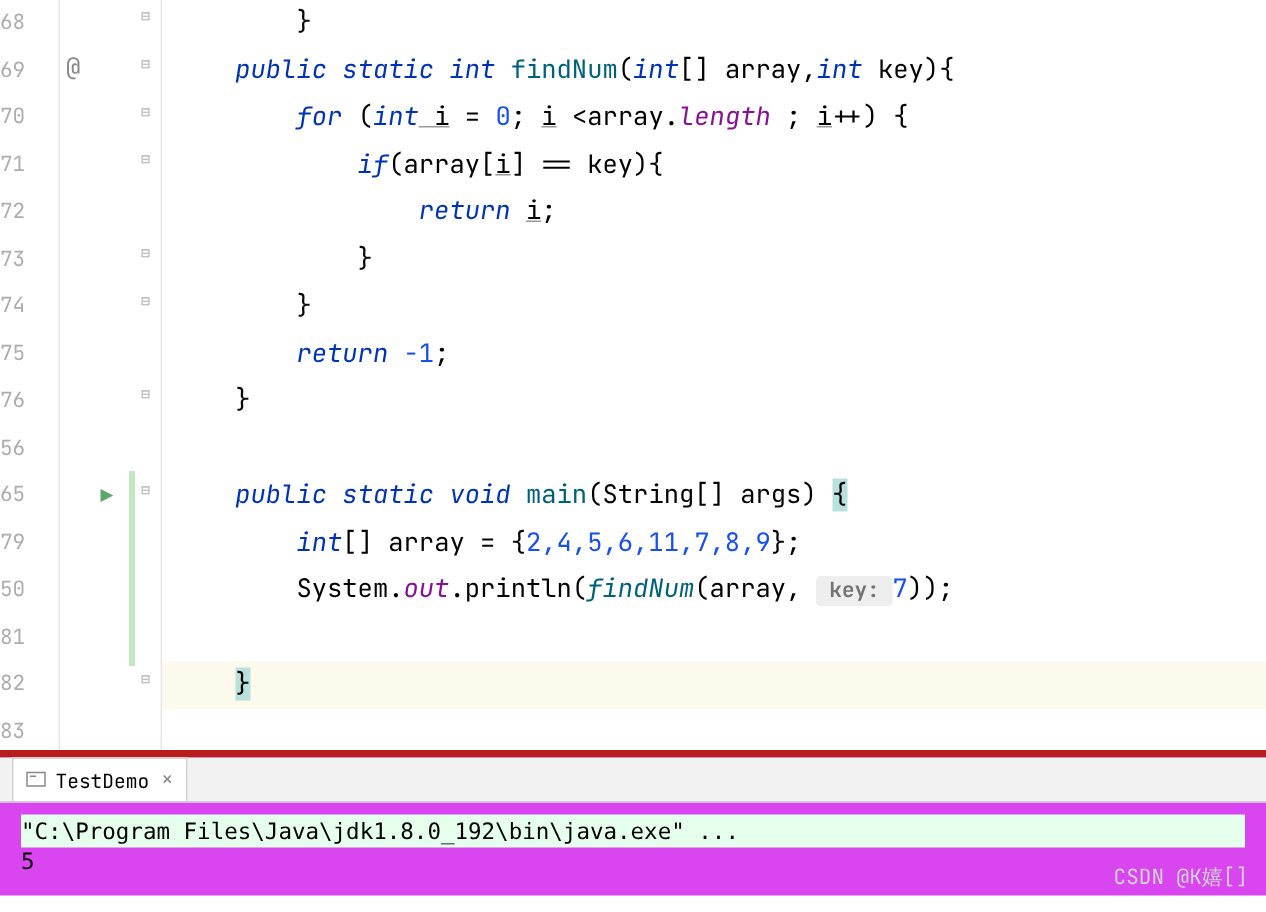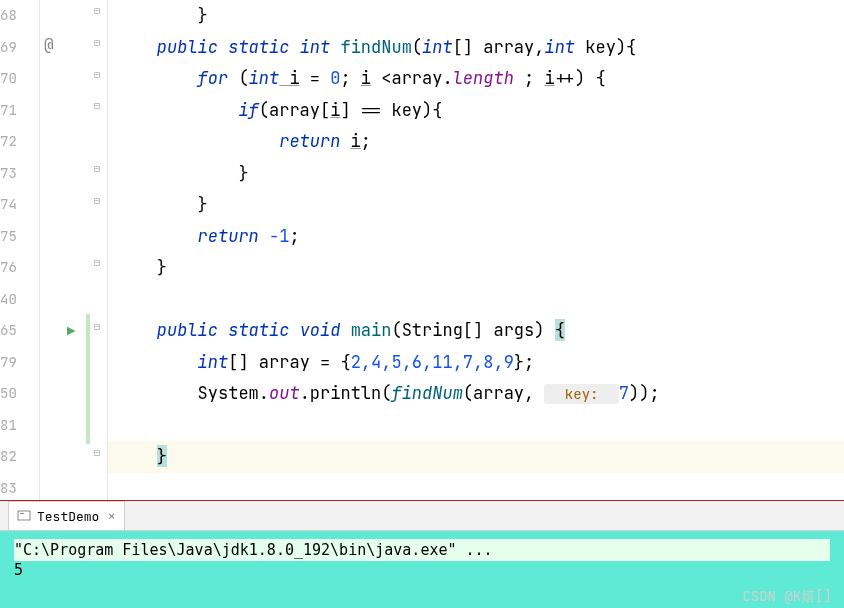--- a/index.html
+++ b/index.html
@@ -86,36 +86,37 @@
       background: #fcfaec;
     }
     .kw { color: #0033b3; font-style: italic; }
     .num { color: #1750eb; }
     .field { color: #871094; font-style: italic; }
     .method { color: #00627a; font-style: italic; }
     .method-call { color: #00627a; }
     .default { color: #080808; }
     .param-hint { 
       background: #eeeeee; 
-      color: #a16207; 
-      padding: 1px 12px; 
+      color: #737373; 
+      padding: 1px 0; 
       border-radius: 3px;
       font-size: 14px;
+      font-weight: bold;
     }
     .brace-hl {
       background: #b8e0dc;
     }
     .underline {
       text-decoration: underline;
       text-decoration-color: #999;
     }
     .console-panel {
-      border-top: 1px solid #b91c1c;
-      background: #5eead4;
-      height: 108px;
+      border-top: 5px solid #b91c1c;
+      background: #d946ef;
+      height: 97px;
     }
     .console-tabs {
       display: flex;
       align-items: center;
       height: 30px;
       background: #f2f2f2;
       border-bottom: 1px solid #d0d0d0;
       padding-left: 8px;
     }
     .console-tab {
@@ -145,41 +146,41 @@
       padding: 8px 14px;
       font-family: 'Consolas', monospace;
       font-size: 15px;
     }
     .console-cmd {
       background: #e6ffed;
       padding: 2px 0;
     }
     .watermark {
       position: absolute;
-      bottom: 2px;
+      bottom: 14px;
       right: 12px;
       color: #d0d0d0;
       font-size: 14px;
     }
   </style>
 </head>
 <body>
 
 <div class="editor-area">
   <div class="gutter">
     <div class="gutter-line">68</div>
     <div class="gutter-line">69</div>
     <div class="gutter-line">70</div>
     <div class="gutter-line">71</div>
     <div class="gutter-line">72</div>
     <div class="gutter-line">73</div>
     <div class="gutter-line">74</div>
     <div class="gutter-line">75</div>
     <div class="gutter-line">76</div>
-    <div class="gutter-line">40</div>
+    <div class="gutter-line">56</div>
     <div class="gutter-line">65</div>
     <div class="gutter-line">79</div>
     <div class="gutter-line">50</div>
     <div class="gutter-line">81</div>
     <div class="gutter-line">82</div>
     <div class="gutter-line">83</div>
   </div>
 
   <div class="annotation-col">
     <span class="anno" style="top:34px">@</span>

